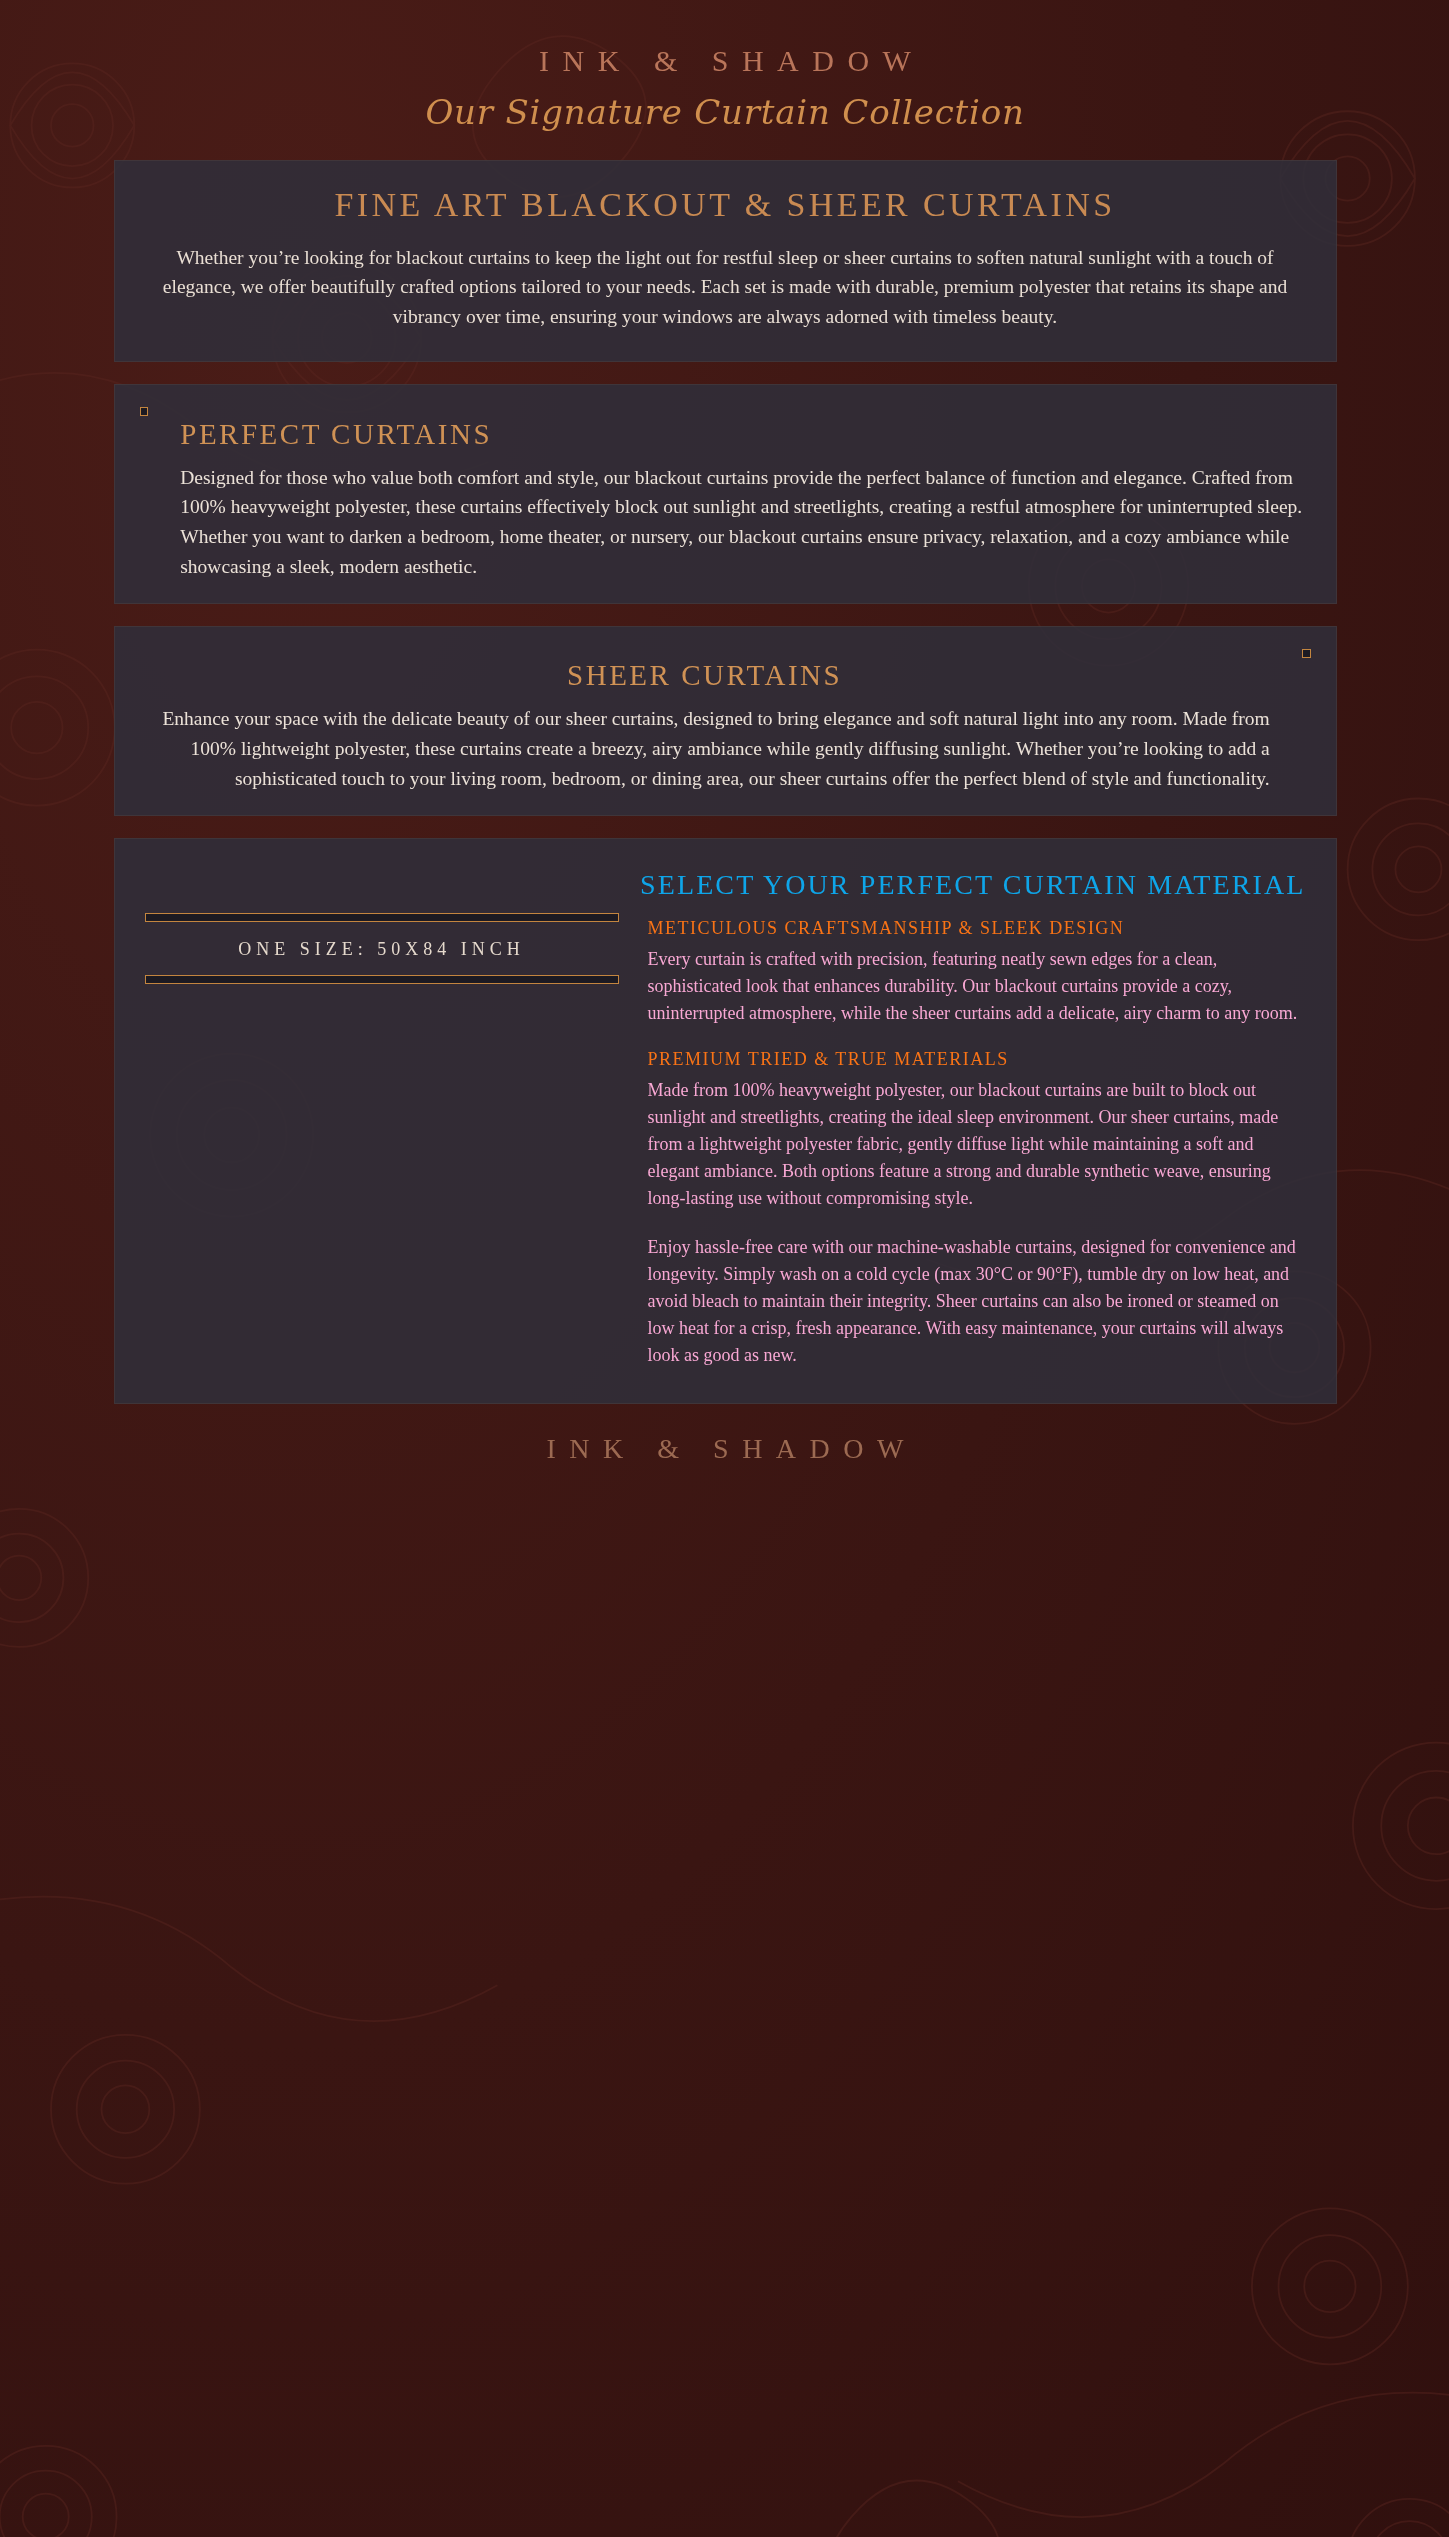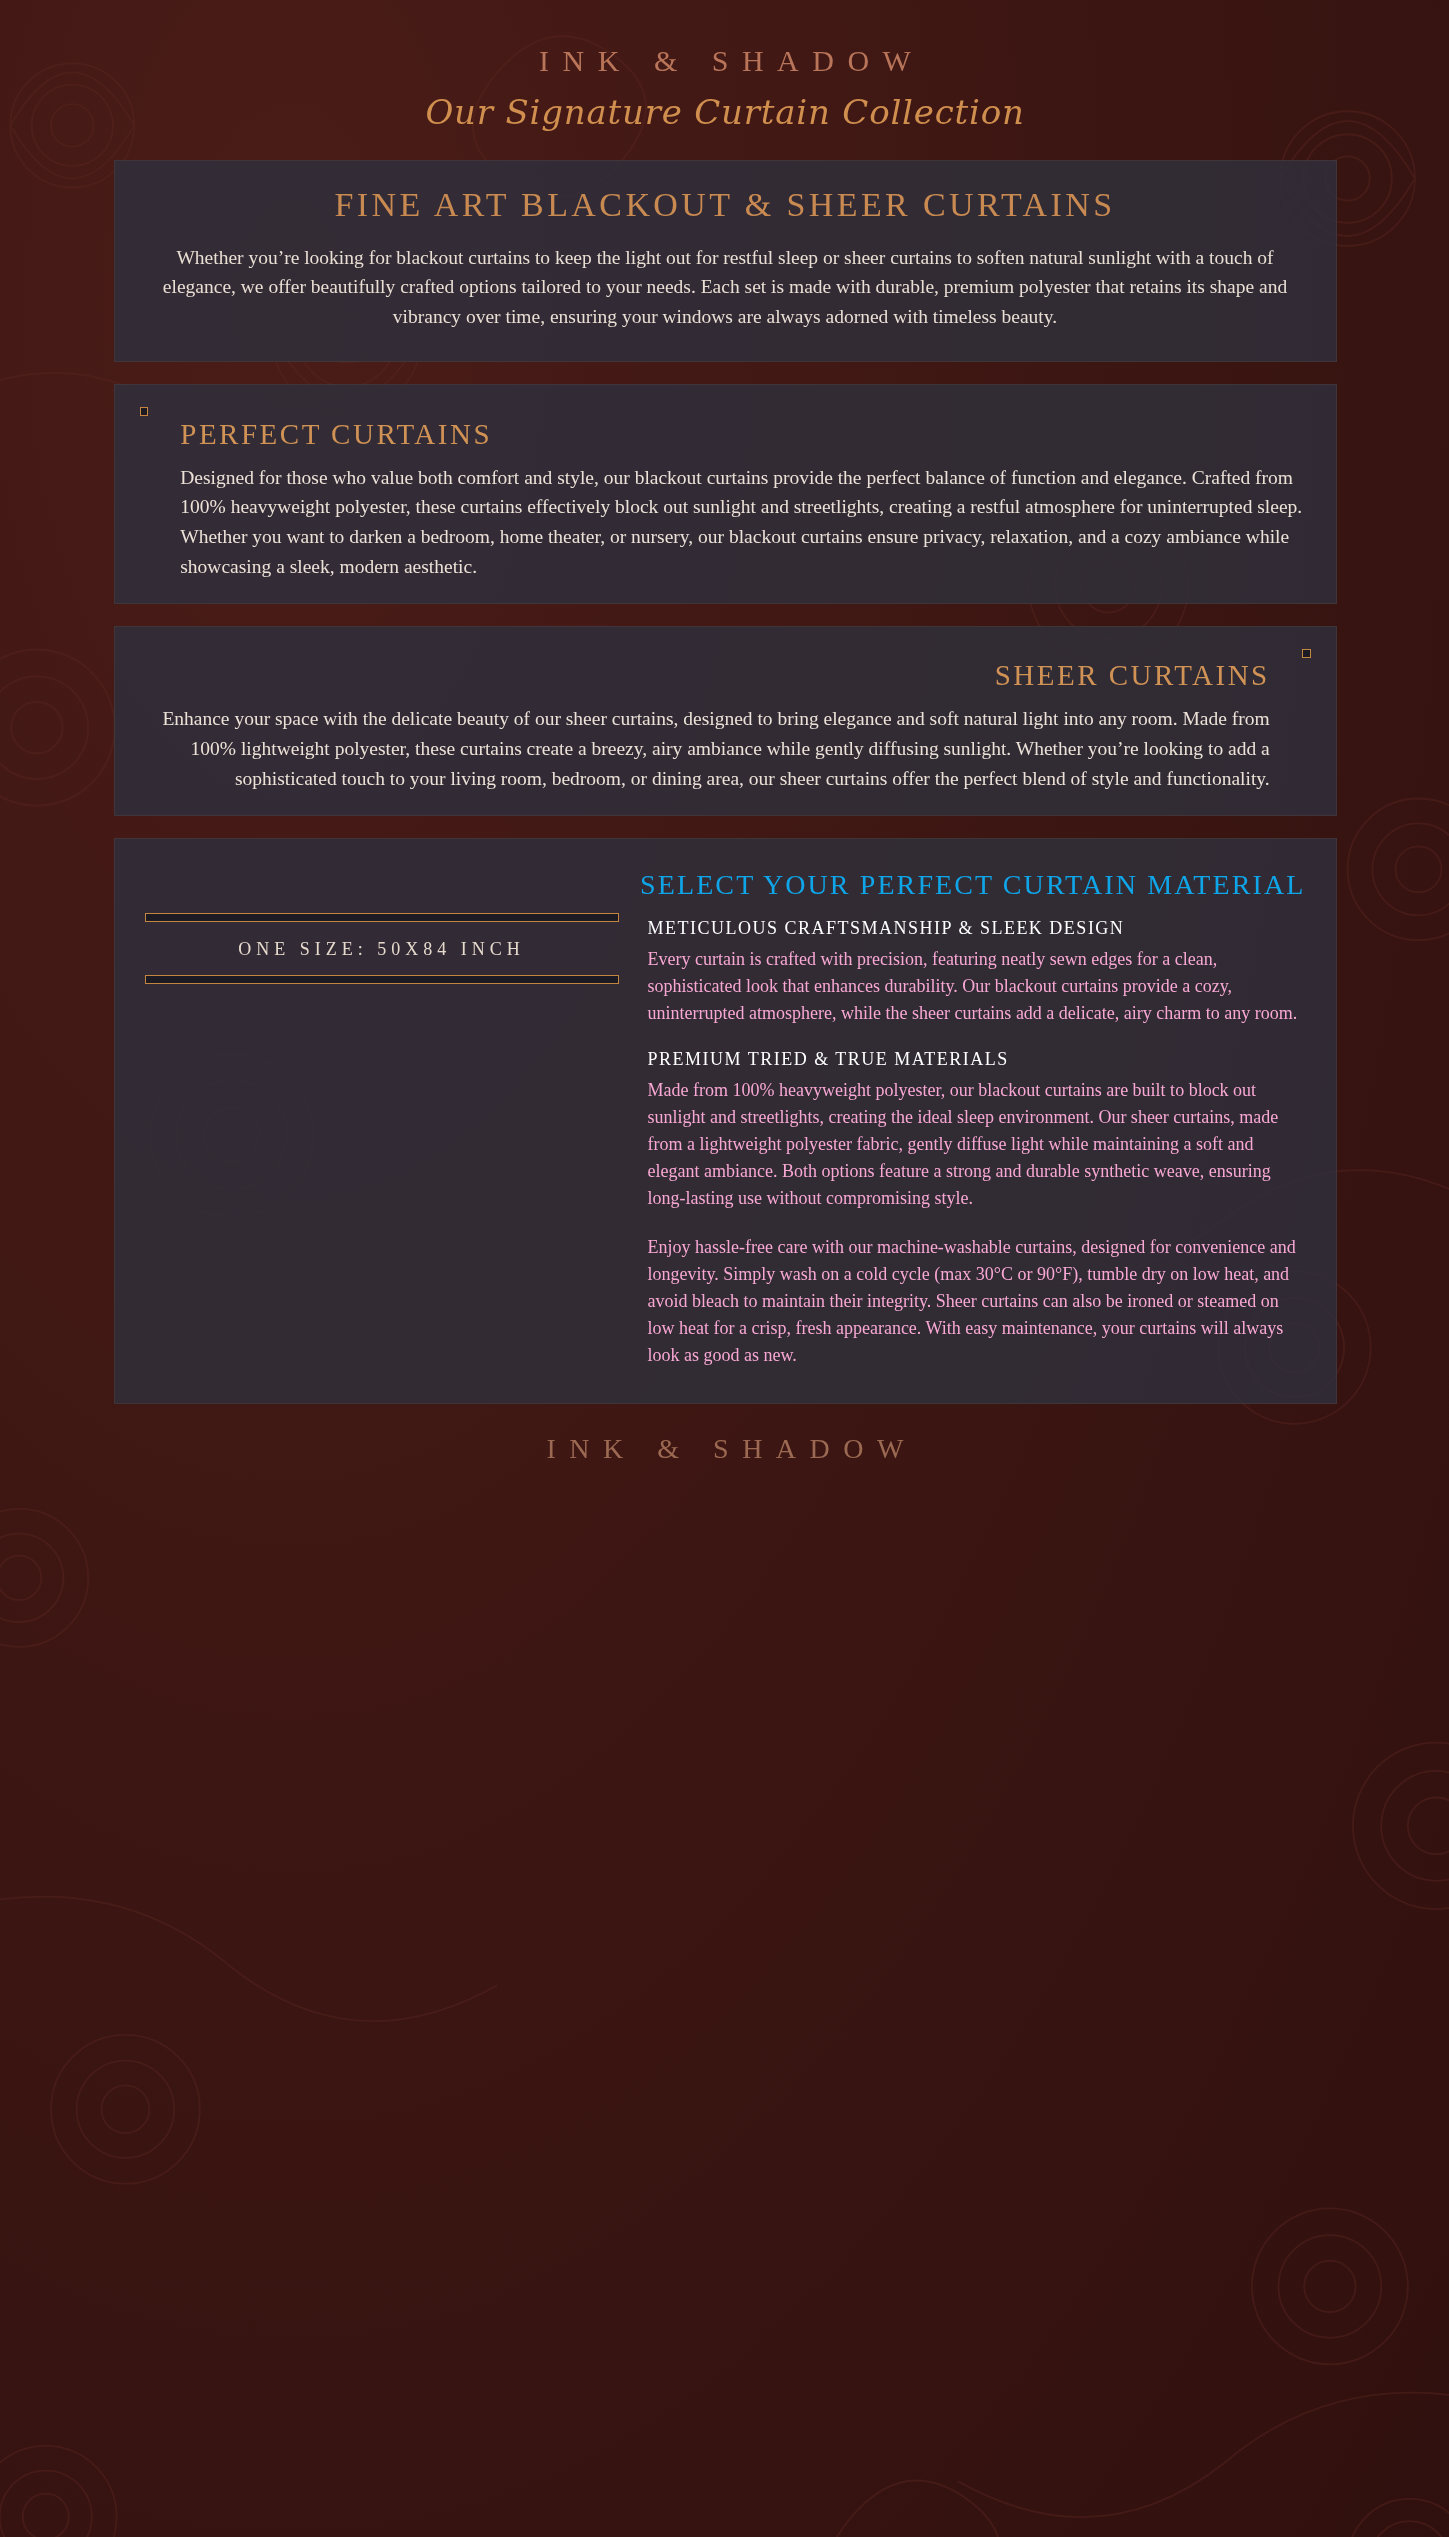--- a/index.html
+++ b/index.html
@@ -119,21 +119,21 @@
     color: #d09255;
     font-family: "Liberation Serif", serif;
   }
   .sec-body p {
     margin: 0;
     font-size: 19.5px;
     line-height: 1.52;
     color: #ece2d8;
   }
   .sec.reverse .sec-body { text-align: right; }
-  .sec.reverse .sec-body h2 { }
+  .sec.reverse .sec-body h2 { text-align: center; }
 
   
   .material {
     margin: 22px 61px 0;
     padding: 25px 30px 34px;
   }
   .material h2 {
     margin: 5px 0 12px;
     text-align: right;
     font-size: 28px;
@@ -157,21 +157,21 @@
     margin: 17px 0 15px;
   }
 
   .feature { margin-bottom: 22px; }
   .feature:last-child { margin-bottom: 0; }
   .feature h3 {
     margin: 0 0 6.8px;
     font-size: 18px;
     font-weight: 400;
     letter-spacing: 1.5px;
-    color: #ffffff;
+    color: #f97316;
   }
   .feature p {
     margin: 0;
     font-size: 18px;
     line-height: 1.5;
     color: #f9a8d4;
   }
 
   
   .footer {

